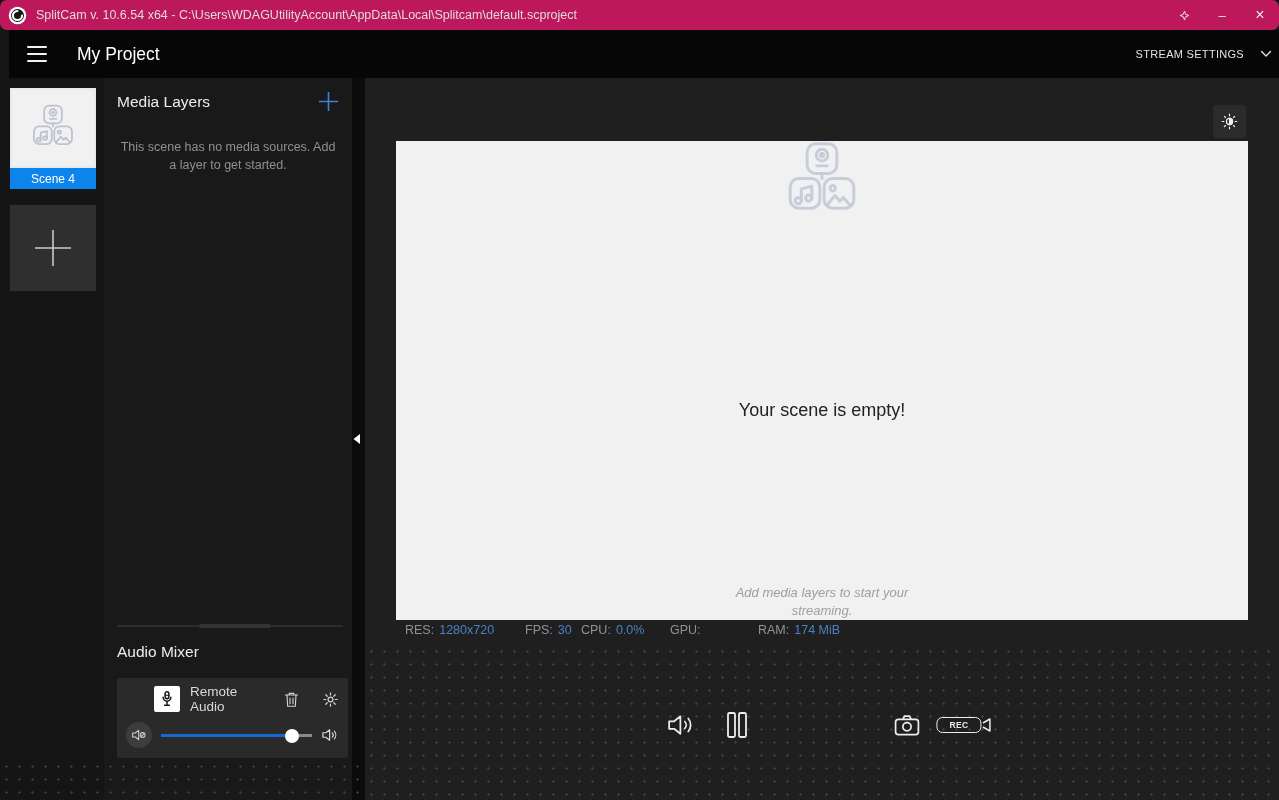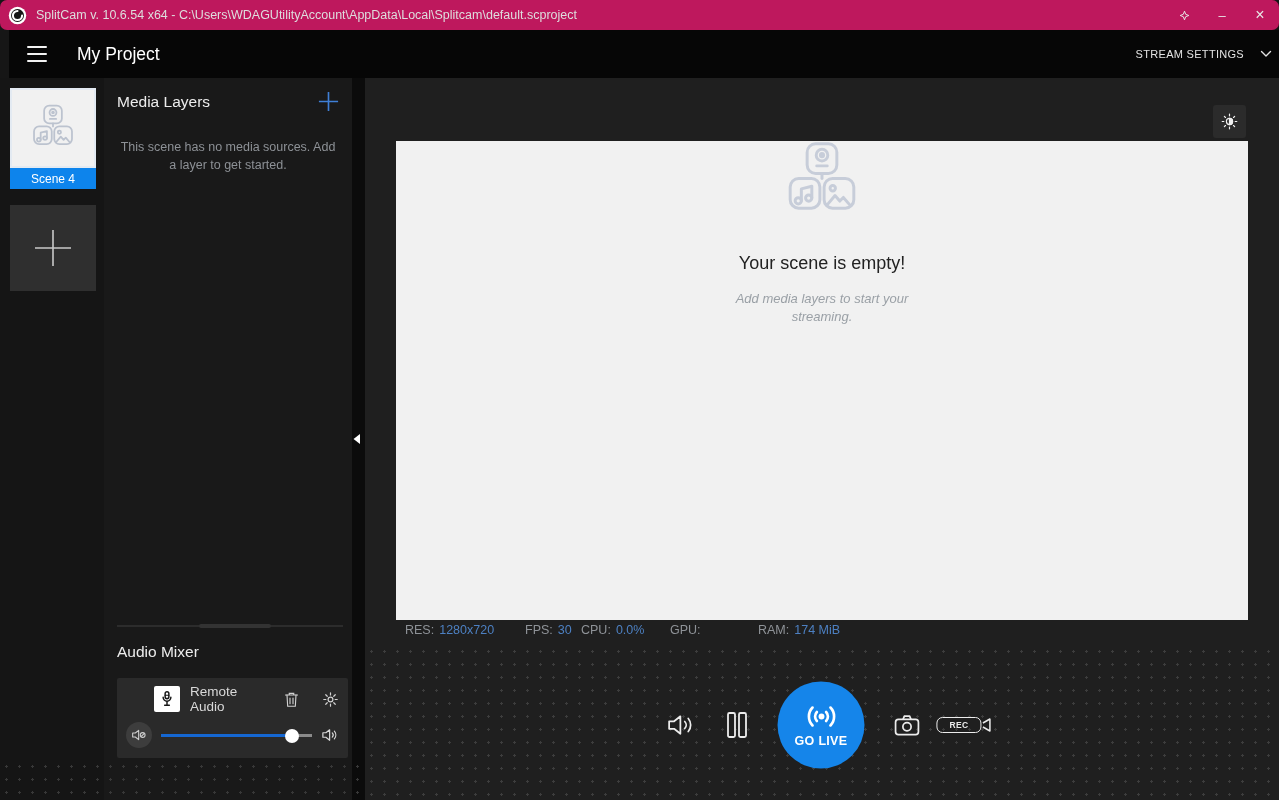--- a/index.html
+++ b/index.html
@@ -69,21 +69,21 @@
   .slider .fill { position:absolute; left:0; top:6px; height:2.5px; background:#1567d2; }
   .slider .thumb { position:absolute; right:-7px; top:-5.5px; width:14px; height:14px;
     background:#ffffff; border-radius:50%; }
   .spk-right { color:#d8d8d8; display:flex; }
 
   
   .sun-btn { position:absolute; right:33px; top:27px; width:33px; height:33px; background:#2b2b2b;
     border:none; border-radius:3px; cursor:pointer; display:flex; align-items:center; justify-content:center;
     color:#f0f0f0; z-index:5; }
   .canvas { position:absolute; left:31px; top:63px; width:852px; height:479px; background:#f1f1f1;
-    display:flex; flex-direction:column; align-items:center; justify-content:flex-start; }
+    display:flex; flex-direction:column; align-items:center; justify-content:space-between; }
   .canvas .ph-icon { color:#c7cdd9; margin-bottom:30px; }
   .empty-title { font-size:18px; font-weight:500; color:#222222; margin-bottom:16px; }
   .empty-sub { font-size:13px; line-height:18px; color:#9aa0a6; text-align:center; max-width:185px;font-style:italic; }
   .statusbar { position:absolute; left:0; top:545px; width:100%; height:22px; font-size:12.5px; }
   .stat { position:absolute; white-space:nowrap; }
   .stat .sl { color:#8f9398; }
   .stat .sv { color:#4d80c2; margin-left:5px; }
   .stat-res { left:40px; } .stat-fps { left:160px; } .stat-cpu { left:216px; }
   .stat-gpu { left:305px; } .stat-ram { left:393px; }
   .main-dots { position:absolute; left:0; right:0; top:567px; bottom:0; pointer-events:none;
@@ -316,32 +316,20 @@
 
     <button class="ctl ctl-pause">
       <svg width="24" height="28" viewBox="0 0 24 28">
         <g fill="none" stroke="#ececec" stroke-width="1.8">
           <rect x="3" y="2" width="7" height="24" rx="1.5"></rect>
           <rect x="14" y="2" width="7" height="24" rx="1.5"></rect>
         </g>
       </svg>
     </button>
 
-    <button class="ctl go-live">
-      <svg width="36" height="28" viewBox="0 0 24 20">
-        <g fill="none" stroke="#ffffff" stroke-width="1.9" stroke-linecap="round">
-          <circle cx="12" cy="10" r="2.1" fill="#ffffff" stroke="none"></circle>
-          <path d="M8.7 6.8a4.6 4.6 0 0 0 0 6.4"></path>
-          <path d="M15.3 6.8a4.6 4.6 0 0 1 0 6.4"></path>
-          <path d="M5.6 3.6a9.2 9.2 0 0 0 0 12.8"></path>
-          <path d="M18.4 3.6a9.2 9.2 0 0 1 0 12.8"></path>
-        </g>
-      </svg>
-      <span class="gl-label">GO LIVE</span>
-    </button>
 
     <button class="ctl ctl-camera">
       <svg width="28" height="24" viewBox="0 0 24 21">
         <g fill="none" stroke="#ececec" stroke-width="1.5" stroke-linejoin="round">
           <rect x="2" y="5.5" width="20" height="13.5" rx="2.5"></rect>
           <path d="M8.5 5.5l1.2-2.7h4.6l1.2 2.7"></path>
           <circle cx="12" cy="12" r="3.6"></circle>
         </g>
       </svg>
     </button>

